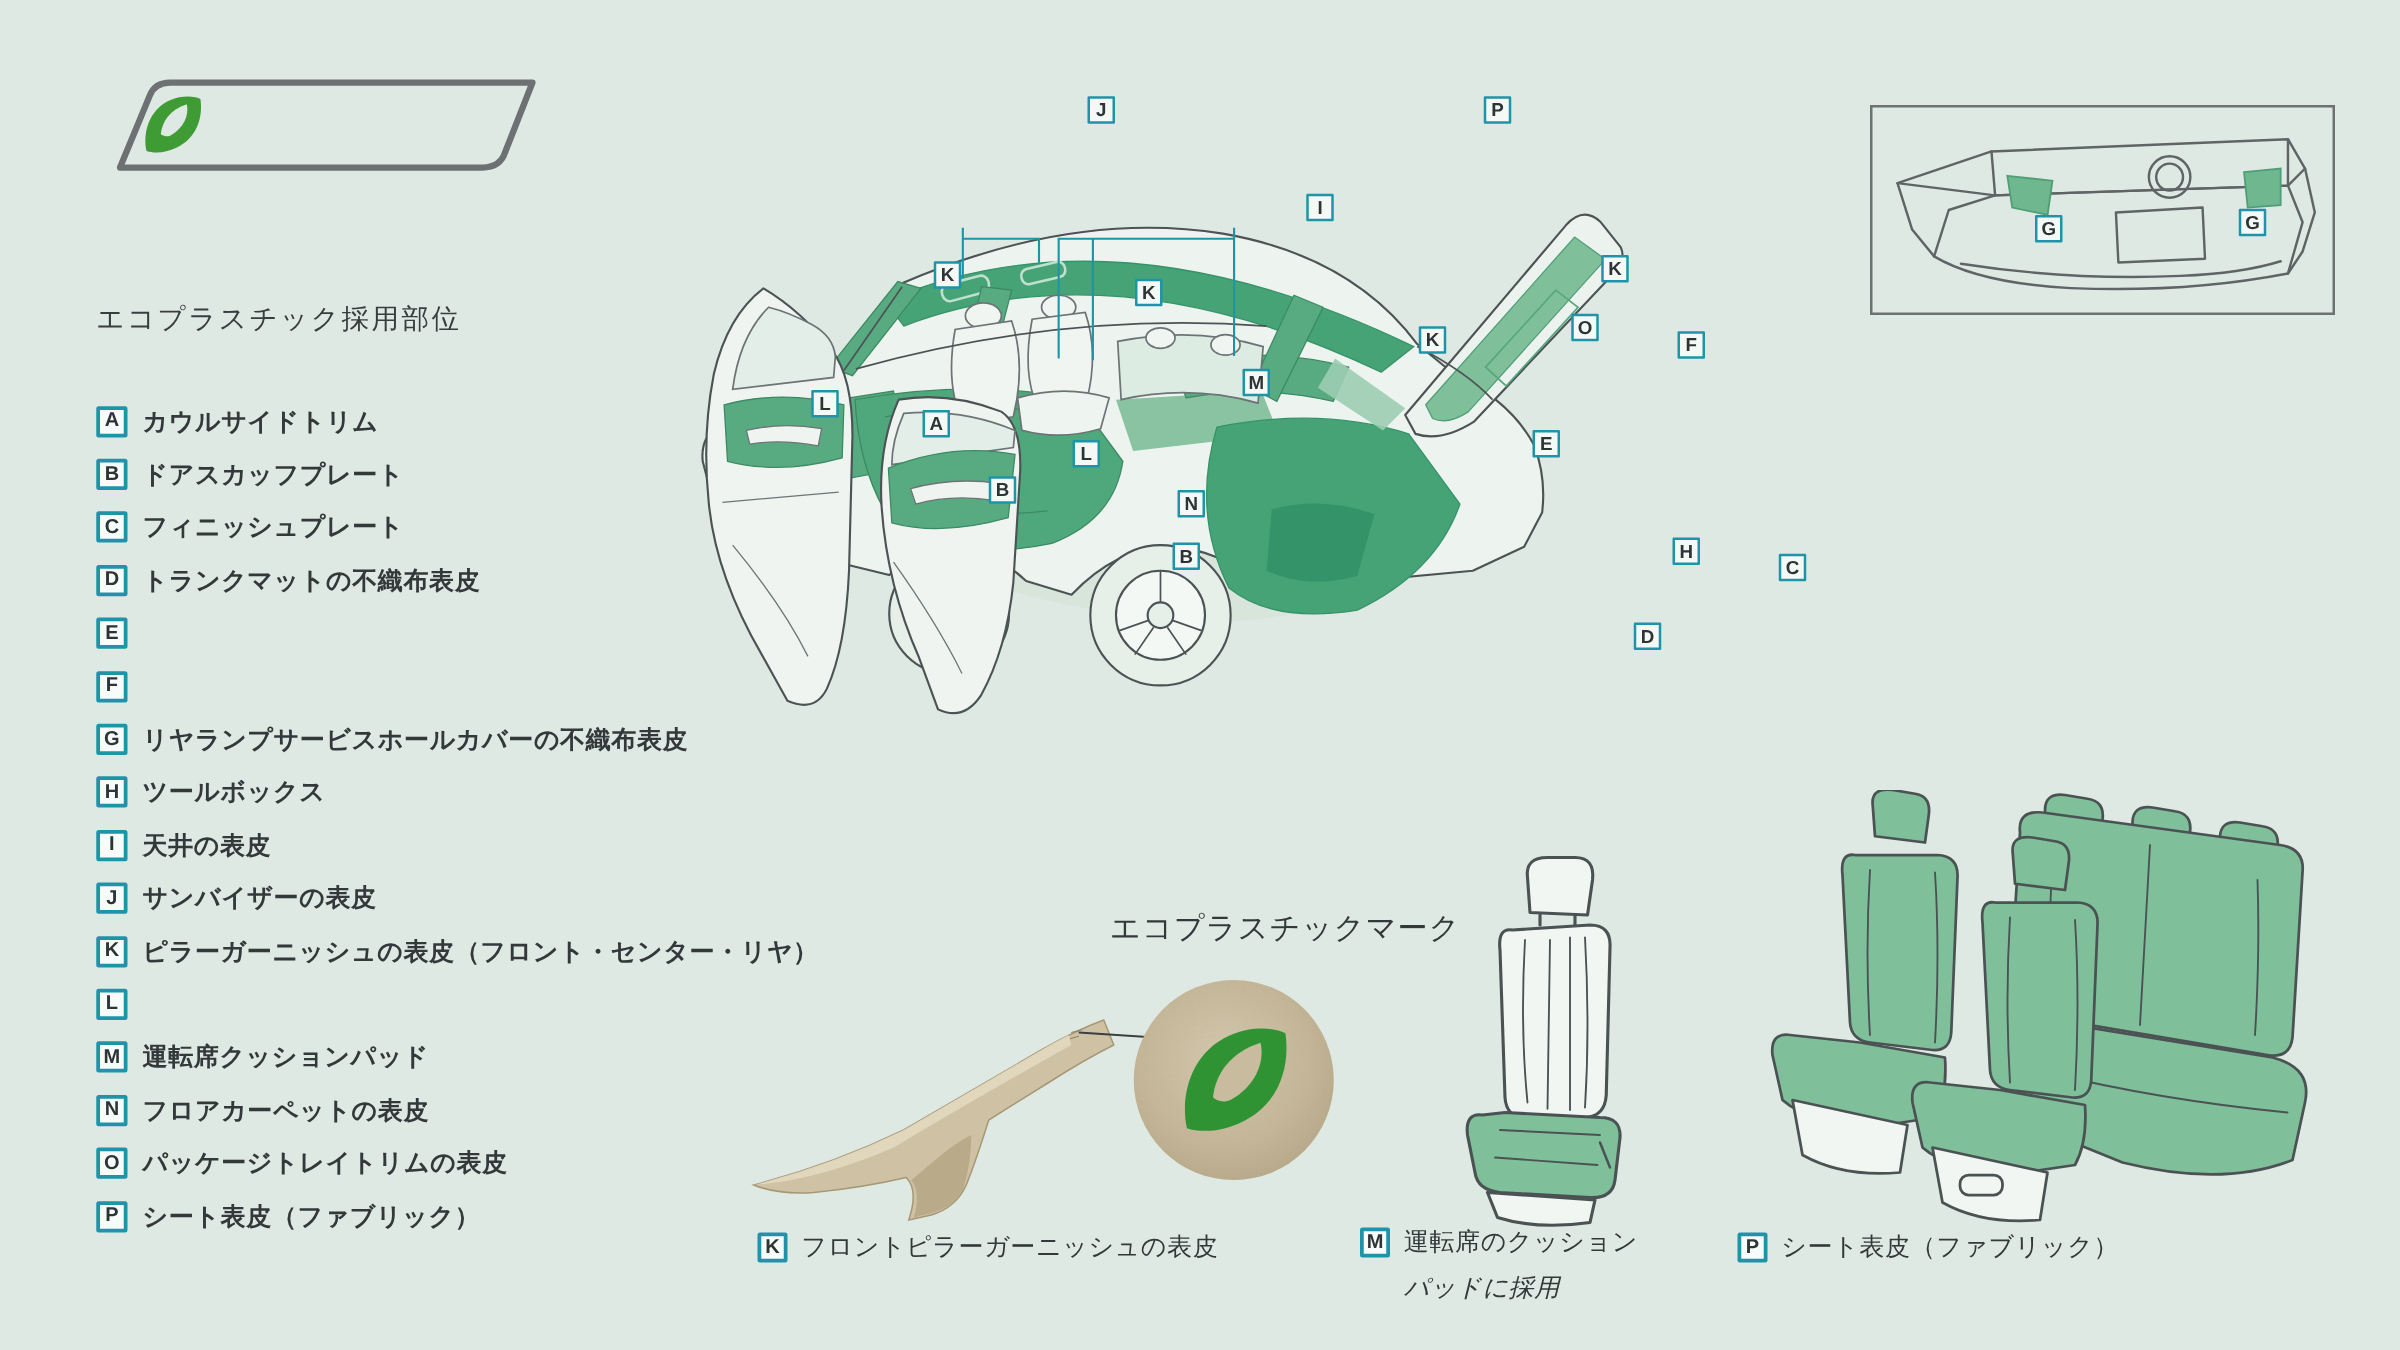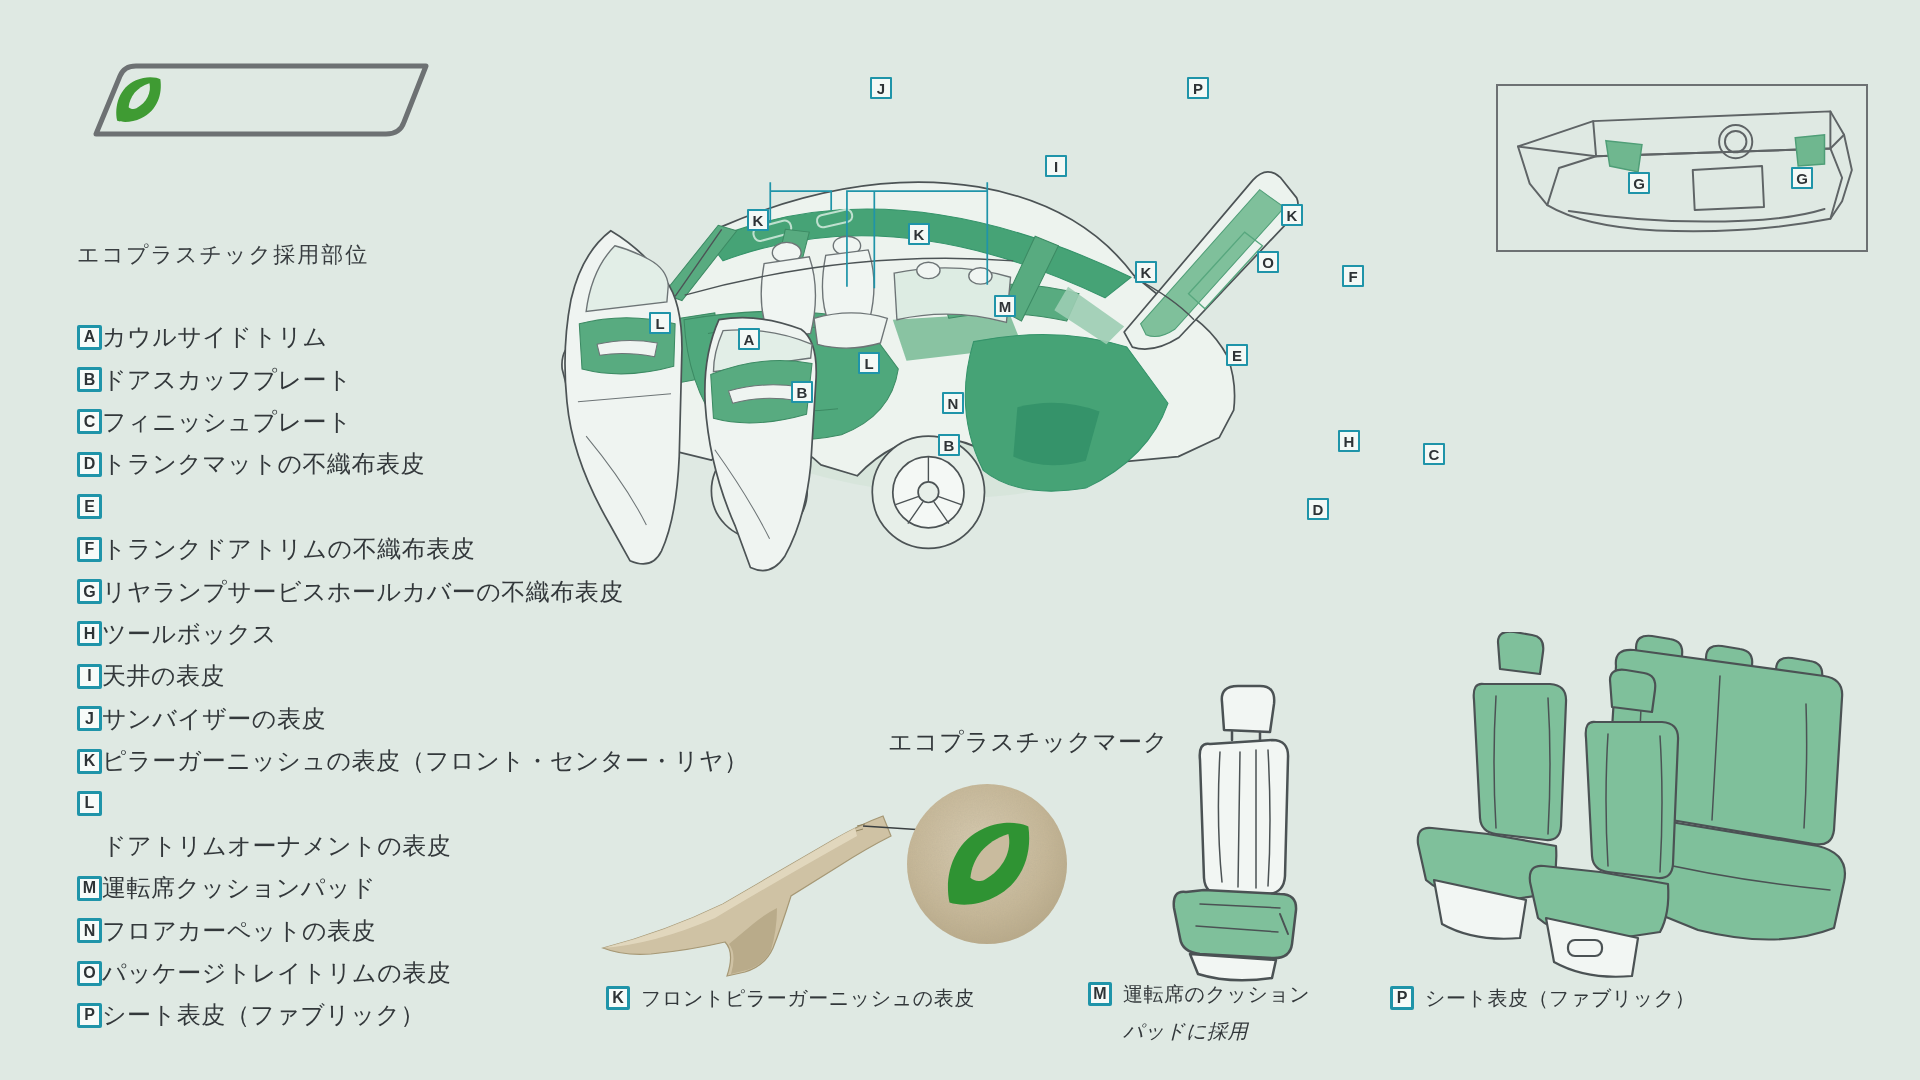--- a/index.html
+++ b/index.html
@@ -12,21 +12,21 @@
   .logo-label{position:absolute;left:104px;top:0;height:76px;display:flex;align-items:center;
               font-size:37px;font-weight:bold;color:#696d6f;letter-spacing:1.5px;}
   
   .legend-title{position:absolute;left:77px;top:240px;font-size:22px;color:#383d40;letter-spacing:2px;}
   .legend{position:absolute;left:77px;top:316px;}
   .legend-row{display:flex;align-items:center;height:42.4px;white-space:nowrap;}
   .tag{box-sizing:border-box;width:25px;height:25px;flex:0 0 25px;border:3px solid #1f94a9;background:#f7fbf9;
        color:#2e3336;font-size:16px;font-weight:bold;display:flex;align-items:center;justify-content:center;
        border-radius:2px;}
   .tag.hidden{visibility:hidden;}
-  .legend-row .txt{margin-left:0;font-size:24px;color:#33383b;letter-spacing:0.5px;}
+  .legend-row .txt{margin-left:12px;font-size:20px;color:#33383b;letter-spacing:0.5px;font-weight:bold;}
   
   .map-label{position:absolute;box-sizing:border-box;width:22px;height:22px;border:2px solid #1f94a9;
              background:#f4f9f6;color:#2e3336;font-size:15px;font-weight:bold;display:flex;
              align-items:center;justify-content:center;z-index:6;border-radius:1px;}
   
   .inset{position:absolute;left:1496px;top:84px;width:372px;height:168px;border:2px solid #6d7173;
          box-sizing:border-box;z-index:1;}
   
   .car-svg{position:absolute;left:530px;top:55px;z-index:2;}
   .mark-caption{position:absolute;left:888px;top:726px;font-size:24px;color:#33383b;letter-spacing:1px;}
@@ -64,21 +64,20 @@
     </div>
     <div class="legend-row">
       <span class="tag">D</span>
       <span class="txt">トランクマットの不織布表皮</span>
     </div>
     <div class="legend-row">
       <span class="tag">E</span>
     </div>
     <div class="legend-row">
       <span class="tag">F</span>
-      <span class="txt">トランクドアトリムの不織布表皮</span>
     </div>
     <div class="legend-row">
       <span class="tag">G</span>
       <span class="txt">リヤランプサービスホールカバーの不織布表皮</span>
     </div>
     <div class="legend-row">
       <span class="tag">H</span>
       <span class="txt">ツールボックス</span>
     </div>
     <div class="legend-row">
@@ -88,24 +87,20 @@
     <div class="legend-row">
       <span class="tag">J</span>
       <span class="txt">サンバイザーの表皮</span>
     </div>
     <div class="legend-row">
       <span class="tag">K</span>
       <span class="txt">ピラーガーニッシュの表皮（フロント・センター・リヤ）</span>
     </div>
     <div class="legend-row">
       <span class="tag">L</span>
-    </div>
-    <div class="legend-row">
-      <span class="tag hidden"></span>
-      <span class="txt">ドアトリムオーナメントの表皮</span>
     </div>
     <div class="legend-row">
       <span class="tag">M</span>
       <span class="txt">運転席クッションパッド</span>
     </div>
     <div class="legend-row">
       <span class="tag">N</span>
       <span class="txt">フロアカーペットの表皮</span>
     </div>
     <div class="legend-row">

